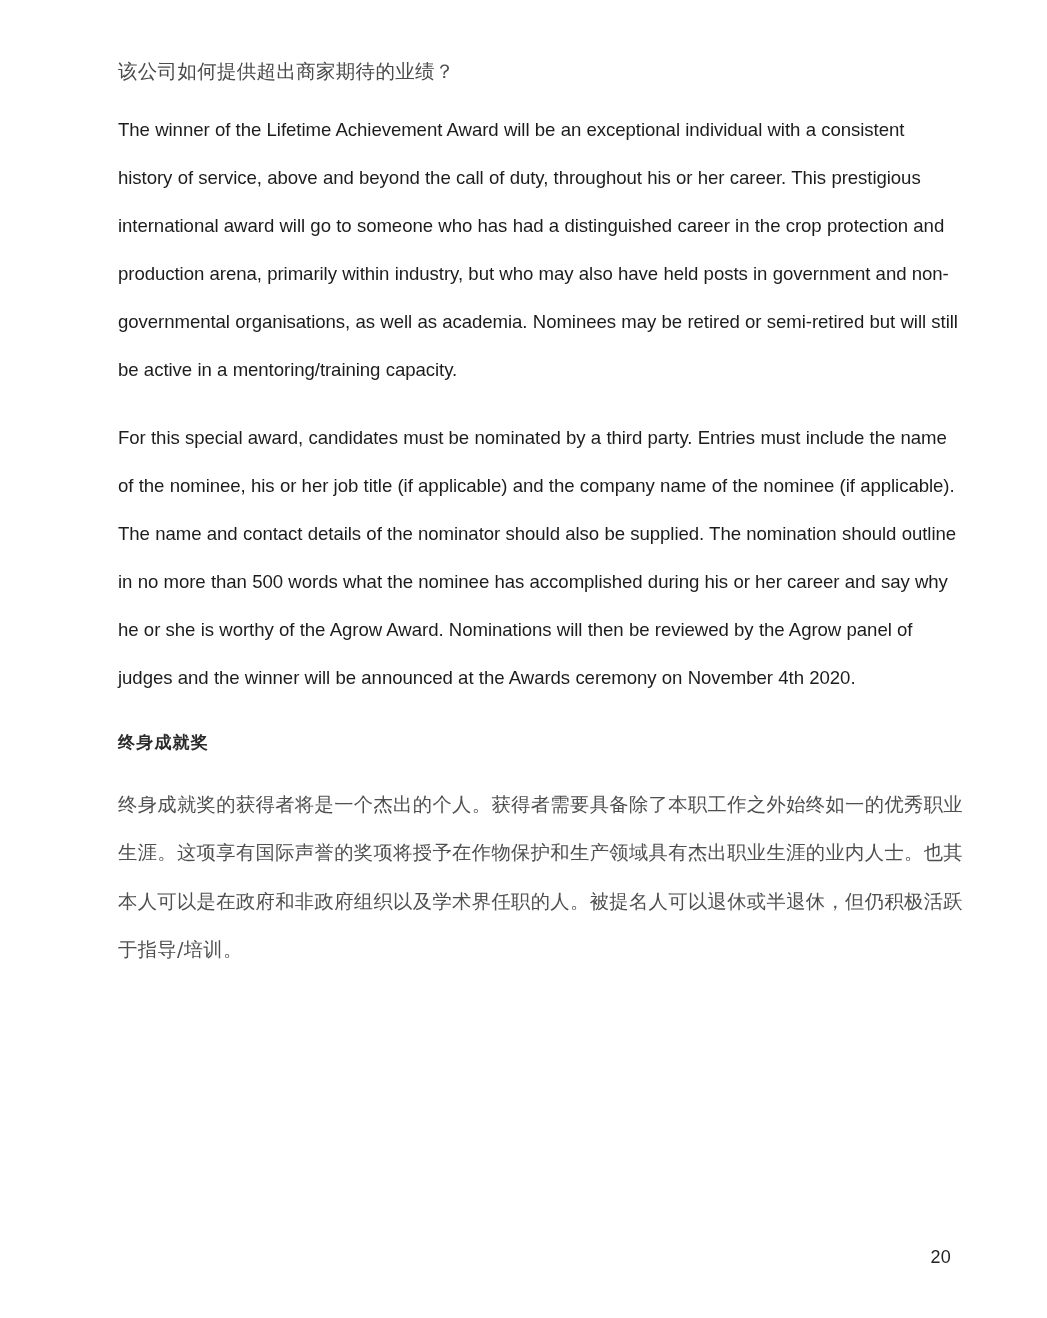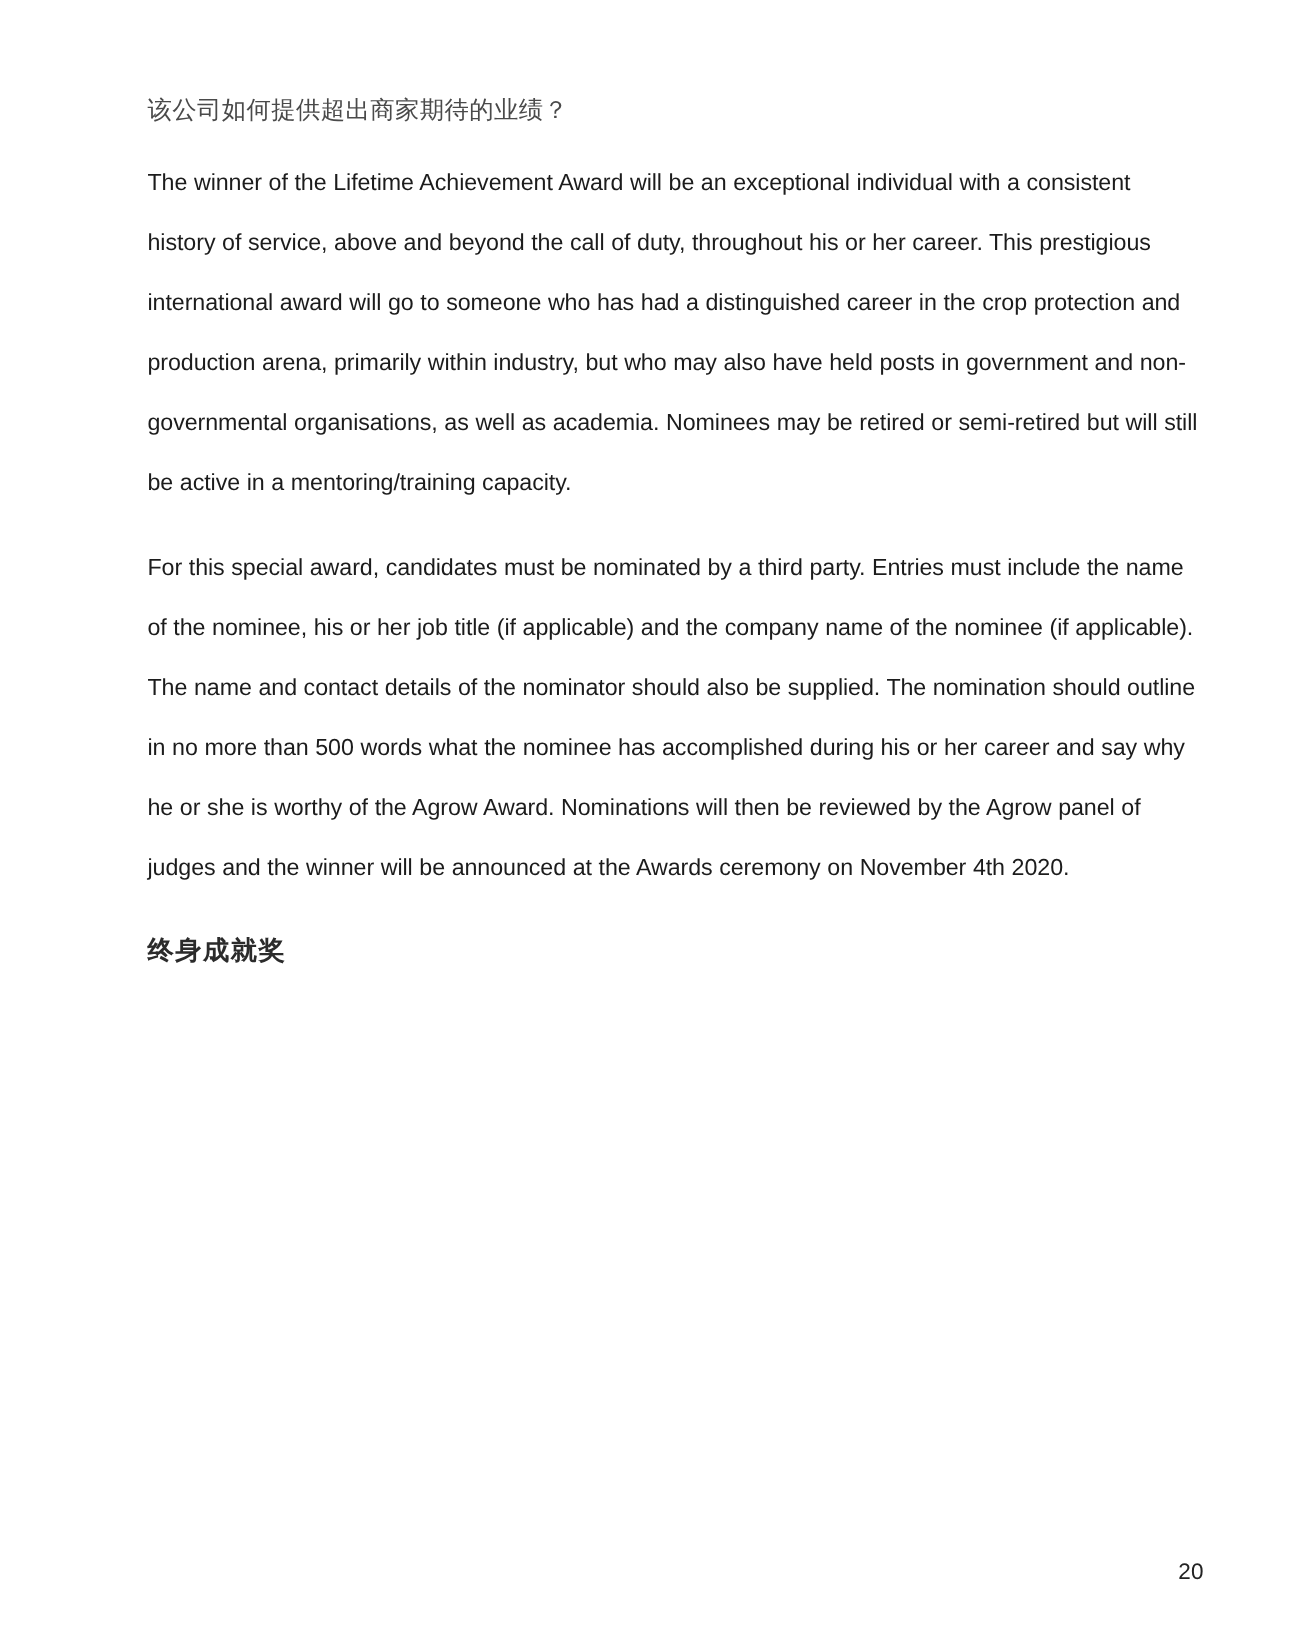--- a/index.html
+++ b/index.html
@@ -26,21 +26,21 @@
   .content {
     position: absolute;
     left: 118px;
     top: 0;
     width: 845px;
   }
 
   
   .carryover-line {
     margin: 0;
-    padding-top: 78px;
+    padding-top: 62px;
     font-size: 19.5px;
     line-height: 1.0;
     color: #4a4a4a;
     letter-spacing: 0.3px;
     font-family: "DejaVu Sans", "Liberation Sans", sans-serif;
     font-weight: 400;
     white-space: nowrap;
   }
 
   
@@ -67,21 +67,21 @@
   }
 
   .para-en.tight {
     padding-top: 20px;
   }
 
   
   .section-heading-zh {
     margin: 0;
     padding-top: 29px;
-    font-size: 21px;
+    font-size: 17px;
     font-weight: 700;
     color: #2b2b2b;
     letter-spacing: 1.2px;
     line-height: 1.3;
     font-family: "DejaVu Sans", "Liberation Sans", sans-serif;
   }
 
   
   .para-zh {
     margin: 0;
@@ -96,21 +96,21 @@
     font-weight: 400;
   }
 
   .para-zh.second {
     padding-top: 22px;
   }
 
   
   .page-number {
     position: absolute;
-    right: 84px;
+    right: 96px;
     bottom: 52px;
     font-size: 18px;
     color: #232323;
     line-height: 1;
     letter-spacing: 0.2px;
   }
 </style>
 </head>
 <body>
 
@@ -120,19 +120,20 @@
 
     <p class="carryover-line">该公司如何提供超出商家期待的业绩？</p>
 
 
     <p class="para-en">The winner of the Lifetime Achievement Award will be an exceptional individual with a consistent history of service, above and beyond the call of duty, throughout his or her career. This prestigious international award will go to someone who has had a distinguished career in the crop protection and production arena, primarily within industry, but who may also have held posts in government and non-governmental organisations, as well as academia. Nominees may be retired or semi-retired but will still be active in a mentoring/training capacity.</p>
 
     <p class="para-en tight">For this special award, candidates must be nominated by a third party. Entries must include the name of the nominee, his or her job title (if applicable) and the company name of the nominee (if applicable). The name and contact details of the nominator should also be supplied. The nomination should outline in no more than 500 words what the nominee has accomplished during his or her career and say why he or she is worthy of the Agrow Award. Nominations will then be reviewed by the Agrow panel of judges and the winner will be announced at the Awards ceremony on November 4th 2020.</p>
 
     <h2 class="section-heading-zh">终身成就奖</h2>
 
+    <p class="para-zh">终身成就奖的获得者将是一个杰出的个人。获得者需要具备除了本职工作之外始终如一的优秀职业生涯。这项享有国际声誉的奖项将授予在作物保护和生产领域具有杰出职业生涯的业内人士。也其本人可以是在政府和非政府组织以及学术界任职的人。被提名人可以退休或半退休，但仍积极活跃于指导/培训。</p>
 
 
   </div>
 
   <div class="page-number">20</div>
 
 </div>
 
 </body></html>

